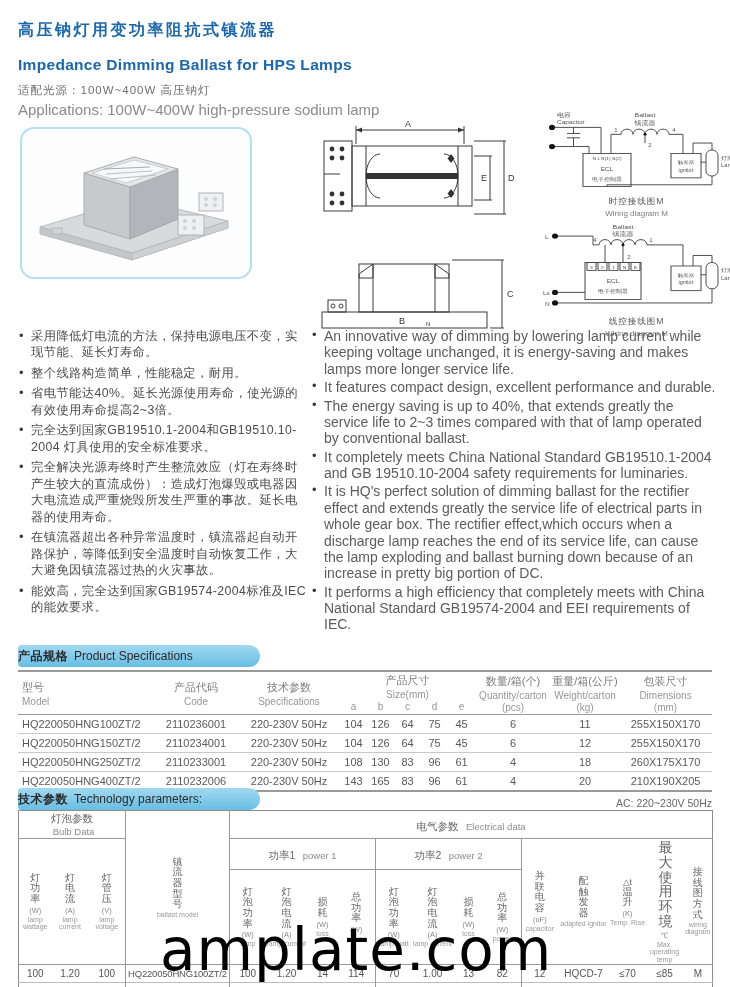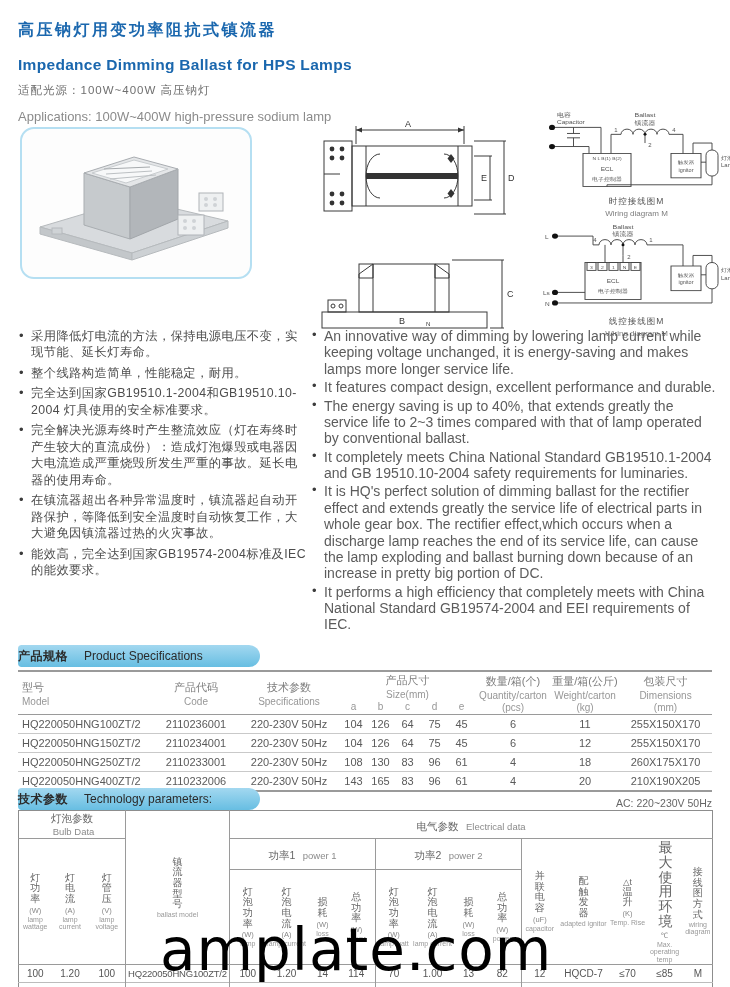--- a/index.html
+++ b/index.html
@@ -4,21 +4,21 @@
 <style>
   html,body{margin:0;padding:0;background:#fff;}
   .page{position:relative;width:730px;height:987px;background:#fff;overflow:hidden;
         font-family:"Liberation Sans",sans-serif;color:#4d4d4d;}
 
   
   .hdr{position:absolute;left:18px;top:20px;width:600px;}
   .t-cn{font-size:16px;font-weight:bold;color:#1a67ae;letter-spacing:2.5px;}
   .t-en{font-size:15.5px;font-weight:bold;color:#1a67ae;margin-top:15px;letter-spacing:.3px;}
   .s-cn{font-size:11.5px;color:#6f6f6f;margin-top:9px;letter-spacing:1px;}
-  .s-en{font-size:13px;color:#8b8b8b;margin-top:11px;}
+  .s-en{font-size:15px;color:#8b8b8b;margin-top:3px;}
 
   
   .photo-box{position:absolute;left:20px;top:127px;width:228px;height:148px;
              border:2px solid #b5dff2;border-radius:14px;overflow:hidden;background:#fdfdfd;}
 
   
   .dims{position:absolute;left:314px;top:116px;width:210px;}
   .dims svg{display:block;}
   .dims .gap{height:8px;}
 
@@ -36,21 +36,21 @@
   .feat-cn{left:18px;width:292px;}
   .feat-cn li{font-size:12.3px;color:#4c4c4c;line-height:1.34;margin-bottom:4px;letter-spacing:.4px;}
   .feat-en{left:311px;width:407px;}
   .feat-en li{font-size:14px;color:#5c5c5c;line-height:1.17;margin-bottom:2px;}
 
   
   .bar{position:absolute;left:18px;width:242px;height:22px;box-sizing:border-box;
        border-radius:4px 12px 12px 4px;background:linear-gradient(180deg,#a3d8f0,#67bee2);
        display:flex;align-items:center;padding-left:0;}
   .bar .cn{font-size:12px;font-weight:bold;color:#2b2b2b;letter-spacing:.5px;}
-  .bar .en{font-size:12px;color:#2b2b2b;margin-left:16px;}
+  .bar .en{font-size:12px;color:#2b2b2b;margin-left:6px;}
   .bar-spec{top:645px;}
   .bar-tech{top:788px;}
   .ac-note{position:absolute;right:18px;top:797px;font-size:10.5px;color:#666;}
 
   
   table{border-collapse:collapse;table-layout:fixed;}
   .st{position:absolute;left:18px;top:670px;width:694px;
       border-top:2px solid #9a9a9a;border-bottom:2px solid #9a9a9a;}
   .st thead th{border-bottom:1px solid #9a9a9a;font-weight:normal;vertical-align:middle;padding:1px 0;}
   .st .hcn{font-size:11px;color:#7c7c7c;}
@@ -279,20 +279,21 @@
     <div class="wcap">
       <div class="c1">线控接线图M</div>
       <div class="c2">Wiring diagram M</div>
     </div>
   </div>
 
   <div class="feat feat-cn">
     <ul>
       <li>采用降低灯电流的方法，保持电源电压不变，实现节能、延长灯寿命。</li>
       <li>整个线路构造简单，性能稳定，耐用。</li>
+      <li>省电节能达40%。延长光源使用寿命，使光源的有效使用寿命提高2~3倍。</li>
       <li>完全达到国家GB19510.1-2004和GB19510.10-2004 灯具使用的安全标准要求。</li>
       <li>完全解决光源寿终时产生整流效应（灯在寿终时产生较大的直流成份）：造成灯泡爆毁或电器因大电流造成严重烧毁所发生严重的事故。延长电器的使用寿命。</li>
       <li>在镇流器超出各种异常温度时，镇流器起自动开路保护，等降低到安全温度时自动恢复工作，大大避免因镇流器过热的火灾事故。</li>
       <li>能效高，完全达到国家GB19574-2004标准及IEC的能效要求。</li>
     </ul>
   </div>
   <div class="feat feat-en">
     <ul>
       <li>An innovative way of dimming by lowering lamp current while keeping voltage unchanged, it is energy-saving and makes lamps more longer service life.</li>
       <li>It features compact design, excellent performance and durable.</li>

